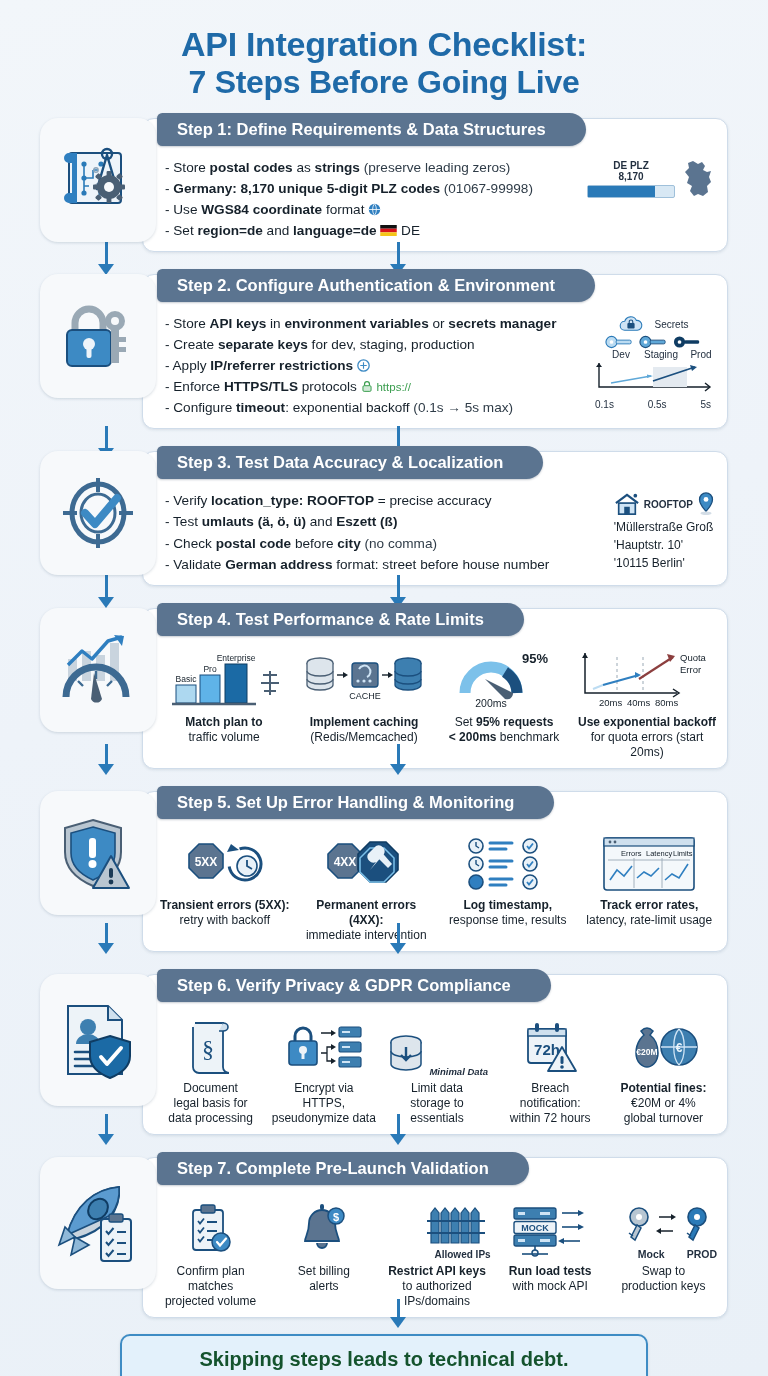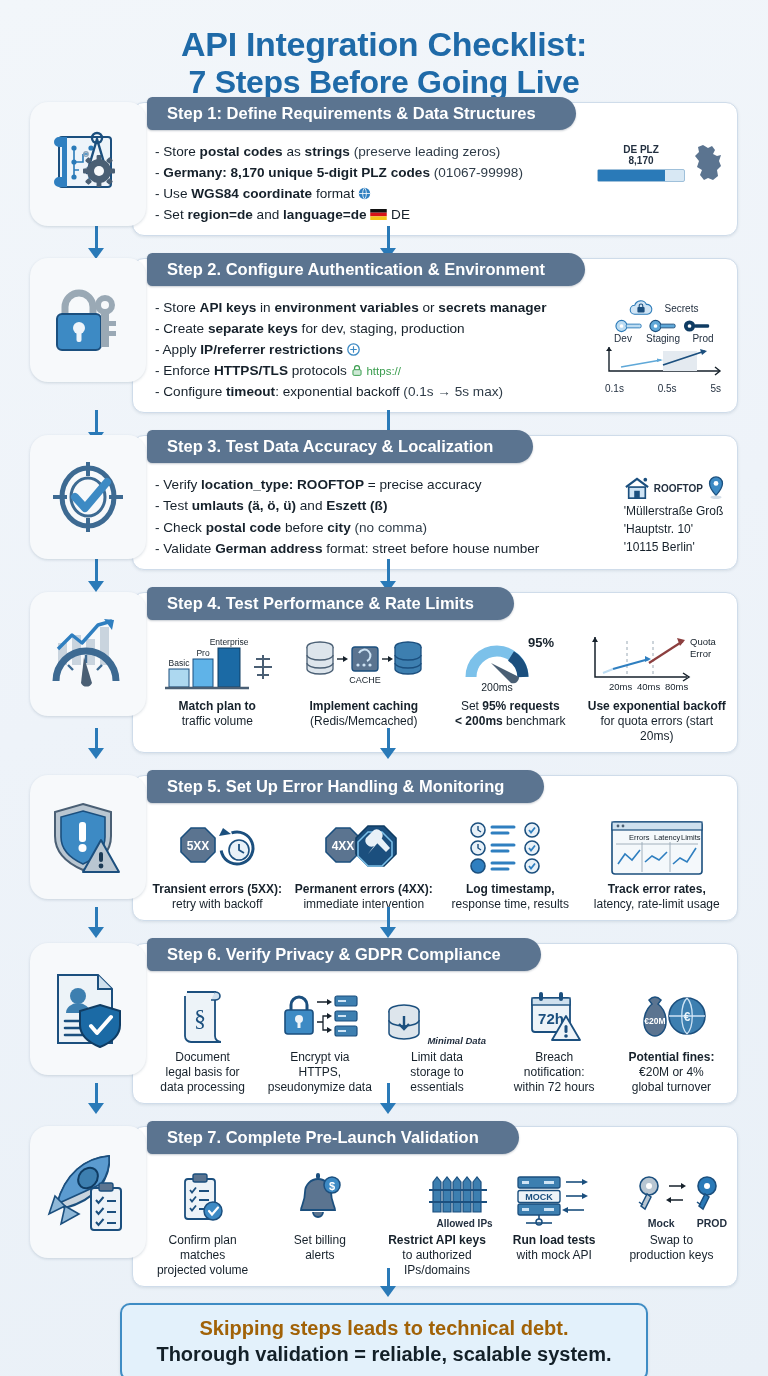--- a/index.html
+++ b/index.html
@@ -14,21 +14,21 @@
   
   .title-wrap { padding-top: 24px; text-align: center; }
   .title-l1, .title-l2 {
     color:#1f6aa8; font-weight: bold; letter-spacing:-0.3px;
     line-height: 1.18;
   }
   .title-l1 { font-size: 34px; }
   .title-l2 { font-size: 32px; }
 
   
-  .steps { margin-top: 0; padding: 0 30px; }
+  .steps { margin-top: 16px; padding: 0 40px; }
   .step-row { position: relative; display: flex; align-items: flex-start; }
   .step-row + .step-row { margin-top: 22px; }
 
   .icon-box {
     width: 116px; height: 124px; flex: 0 0 116px;
     background: #f7f9fb;
     border-radius: 18px;
     box-shadow: 0 1px 3px rgba(40,70,100,.18);
     display: flex; align-items: center; justify-content: center;
     position: relative; z-index: 3;
@@ -86,21 +86,21 @@
     border-top: 11px solid #2a7ab8;
   }
 
   
   .footer {
     margin: 16px auto 0; width: 528px;
     background: #e3f1fb; border: 2px solid #3e8cc4;
     border-radius: 10px; text-align: center; padding: 10px 6px 12px;
     box-shadow: 0 1px 3px rgba(40,70,100,.14);
   }
-  .footer .f1 { color:#a16207; font-size: 20px; font-weight: bold; line-height:1.3; }
+  .footer .f1 { color:#14532d; font-size: 20px; font-weight: bold; line-height:1.3; }
   .footer .f2 { color:#132028; font-size: 20px; font-weight: bold; line-height:1.3; }
 
   
   .lbl { font-size: 10px; color:#233040; }
   .lbl-b { font-size: 10px; color:#233040; font-weight:bold; }
   .addr { font-size: 12px; color:#16212b; line-height:1.5; white-space:nowrap; }
 
   .bar-track { width: 88px; height: 13px; background:#d8e8f4; border:1px solid #9fc0da; border-radius:2px; }
   .bar-fill { height: 100%; background:#2a7ab8; width: 78%; }
 
@@ -251,21 +251,21 @@
                 <circle cx="7" cy="7" r="6" fill="#5fa8d8" stroke="#1b4f7e" stroke-width="1.2"></circle>
                   <circle cx="7" cy="7" r="2" fill="#fff"></circle>
                 <rect x="12" y="5" width="16" height="4" rx="1.5" fill="#5fa8d8" stroke="#1b4f7e" stroke-width="1"></rect>
               </svg>
               <svg width="28" height="14" viewBox="0 0 30 14">
                 <circle cx="7" cy="7" r="6" fill="#0f3c63"></circle>
                   <circle cx="7" cy="7" r="2" fill="#fff"></circle>
                 <rect x="12" y="5" width="16" height="4" rx="1.5" fill="#0f3c63"></rect>
               </svg>
             </div>
-            <div style="display:flex;gap:6px;justify-content:center;">
+            <div style="display:flex;gap:6px;justify-content:flex-end;">
               <span class="lbl" style="width:28px">Dev</span>
               <span class="lbl" style="width:40px">Staging</span>
               <span class="lbl" style="width:28px">Prod</span>
             </div>
             <svg width="124" height="34" viewBox="0 0 124 34" style="margin-top:1px">
               <path d="M8 2 V26 H118" stroke="#16212b" stroke-width="1.4" fill="none"></path>
               <path d="M114 22 l5 4 l-5 4" stroke="#16212b" stroke-width="1.4" fill="none"></path>
               <path d="M8 2 l-3 4 h6z" fill="#16212b"></path>
               <rect x="62" y="6" width="34" height="20" fill="#e4eaf0"></rect>
               <path d="M20 22 L60 15" stroke="#5fa8d8" stroke-width="1.6" fill="none"></path>

